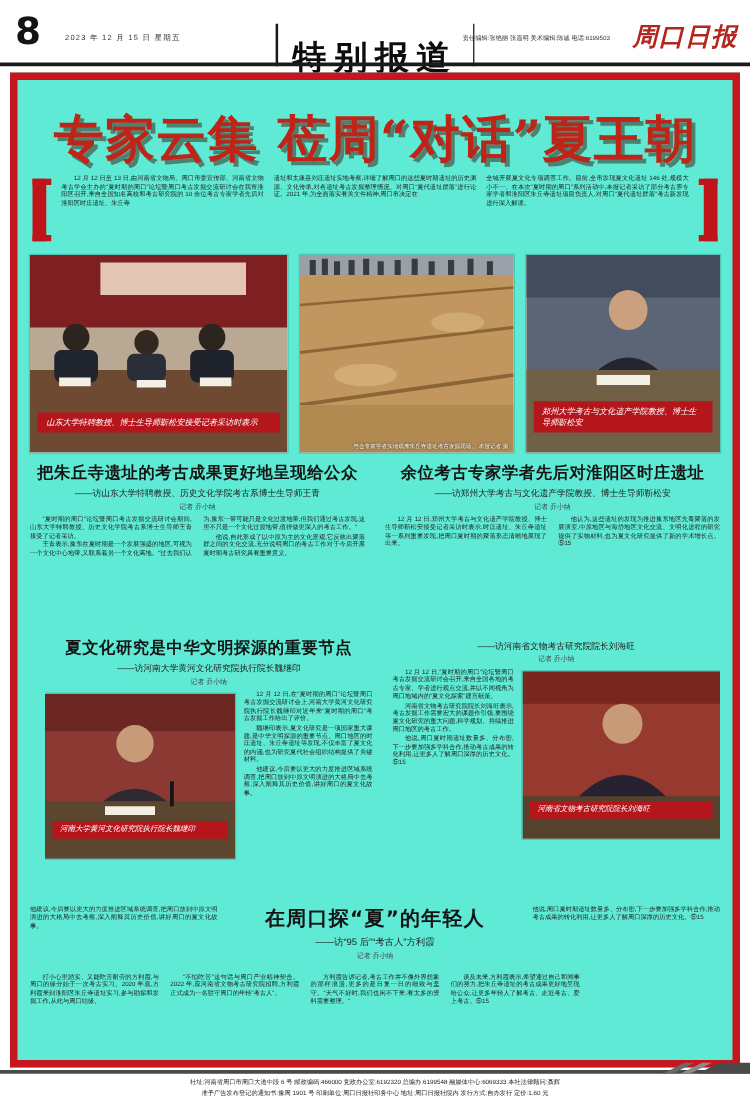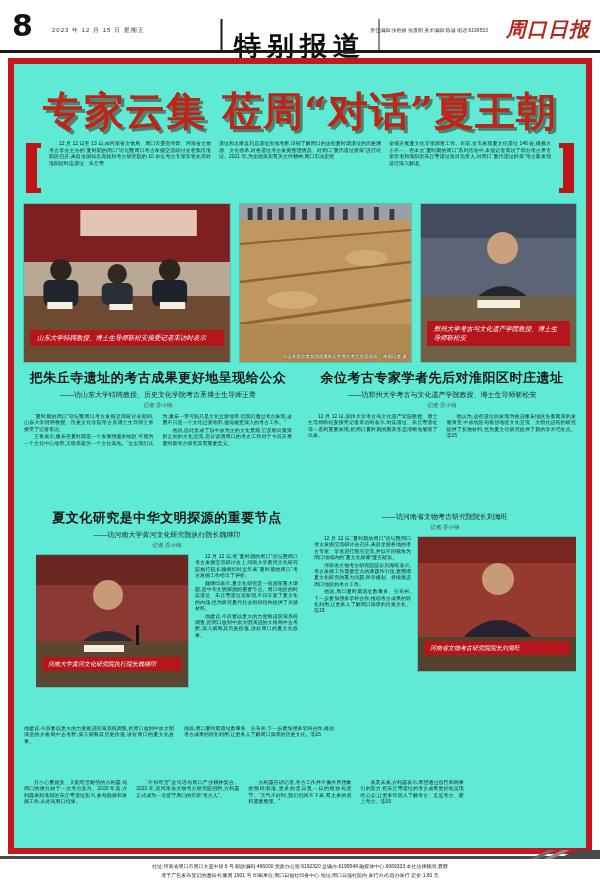--- a/index.html
+++ b/index.html
@@ -222,20 +222,25 @@
           </div>
           <p>12 月 12 日,“夏时期的周口”论坛暨周口考古发掘交流研讨会召开,来自全国各地的考古专家、学者进行观点交流,并以不同视角为周口地域内的“夏文化探索”建言献策。</p>
           <p>河南省文物考古研究院院长刘海旺表示,考古发掘工作需要宏大的课题作引领,要围绕夏文化研究的重大问题,科学规划、持续推进周口地区的考古工作。</p>
           <p>他说,周口夏时期遗址数量多、分布密,下一步要加强多学科合作,推动考古成果的转化利用,让更多人了解周口深厚的历史文化。⑤15</p>
         </div>
       </div>
     </div>
 
     <div class="row3-head">
       <div class="side-col">他建议,今后要以更大的力度推进区域系统调查,把周口放到中原文明演进的大格局中去考察,深入阐释其历史价值,讲好周口的夏文化故事。</div>
+      <div class="center-art">
+        <div class="c-title">在周口探“夏”的年轻人</div>
+        <div class="c-sub">——访“95 后”“考古人”方利霞</div>
+        <div class="c-by">记者 乔小纳</div>
+      </div>
       <div class="side-col">他说,周口夏时期遗址数量多、分布密,下一步要加强多学科合作,推动考古成果的转化利用,让更多人了解周口深厚的历史文化。⑤15</div>
     </div>
     <div class="row3-body">
       <p>打小心里踏实、又能吃苦耐劳的方利霞,与周口的缘分始于一次考古实习。2020 年底,方利霞来到淮阳区朱丘寺遗址实习,参与勘探和发掘工作,从此与周口结缘。</p>
       <p>“不怕吃苦”这句话与周口产业精神契合。2022 年,应河南省文物考古研究院招聘,方利霞正式成为一名驻守周口的年轻“考古人”。</p>
       <p>方利霞告诉记者,考古工作并不像外界想象的那样浪漫,更多的是日复一日的细致与坚守。“天气不好时,我们也闲不下来,有太多的资料需要整理。”</p>
       <p>谈及未来,方利霞表示,希望通过自己和同事们的努力,把朱丘寺遗址的考古成果更好地呈现给公众,让更多年轻人了解考古、走近考古、爱上考古。⑤15</p>
     </div>
 
   </div>

